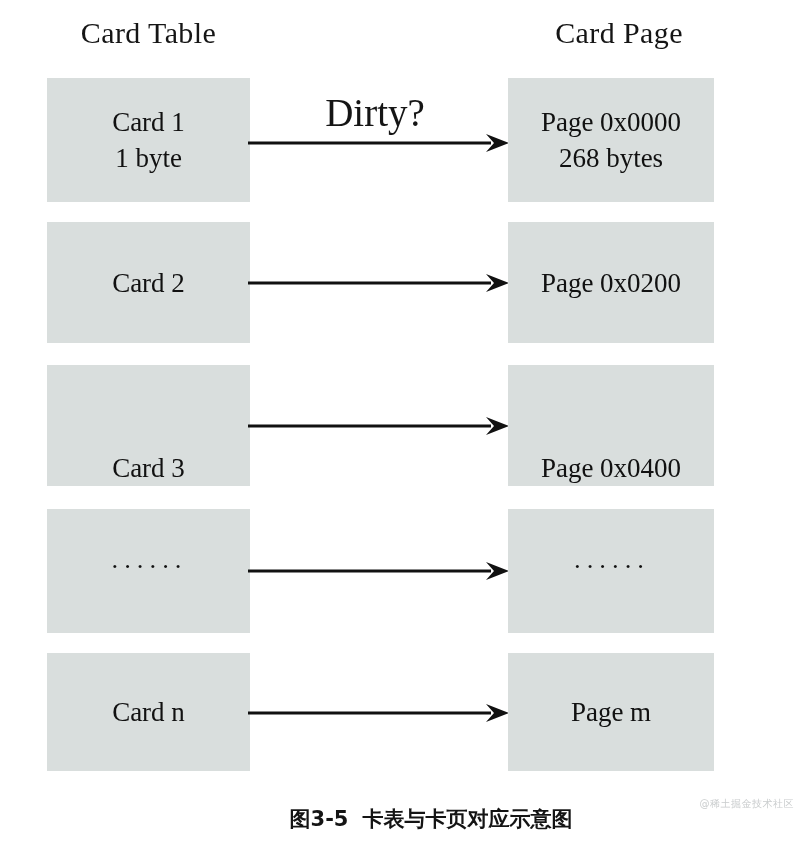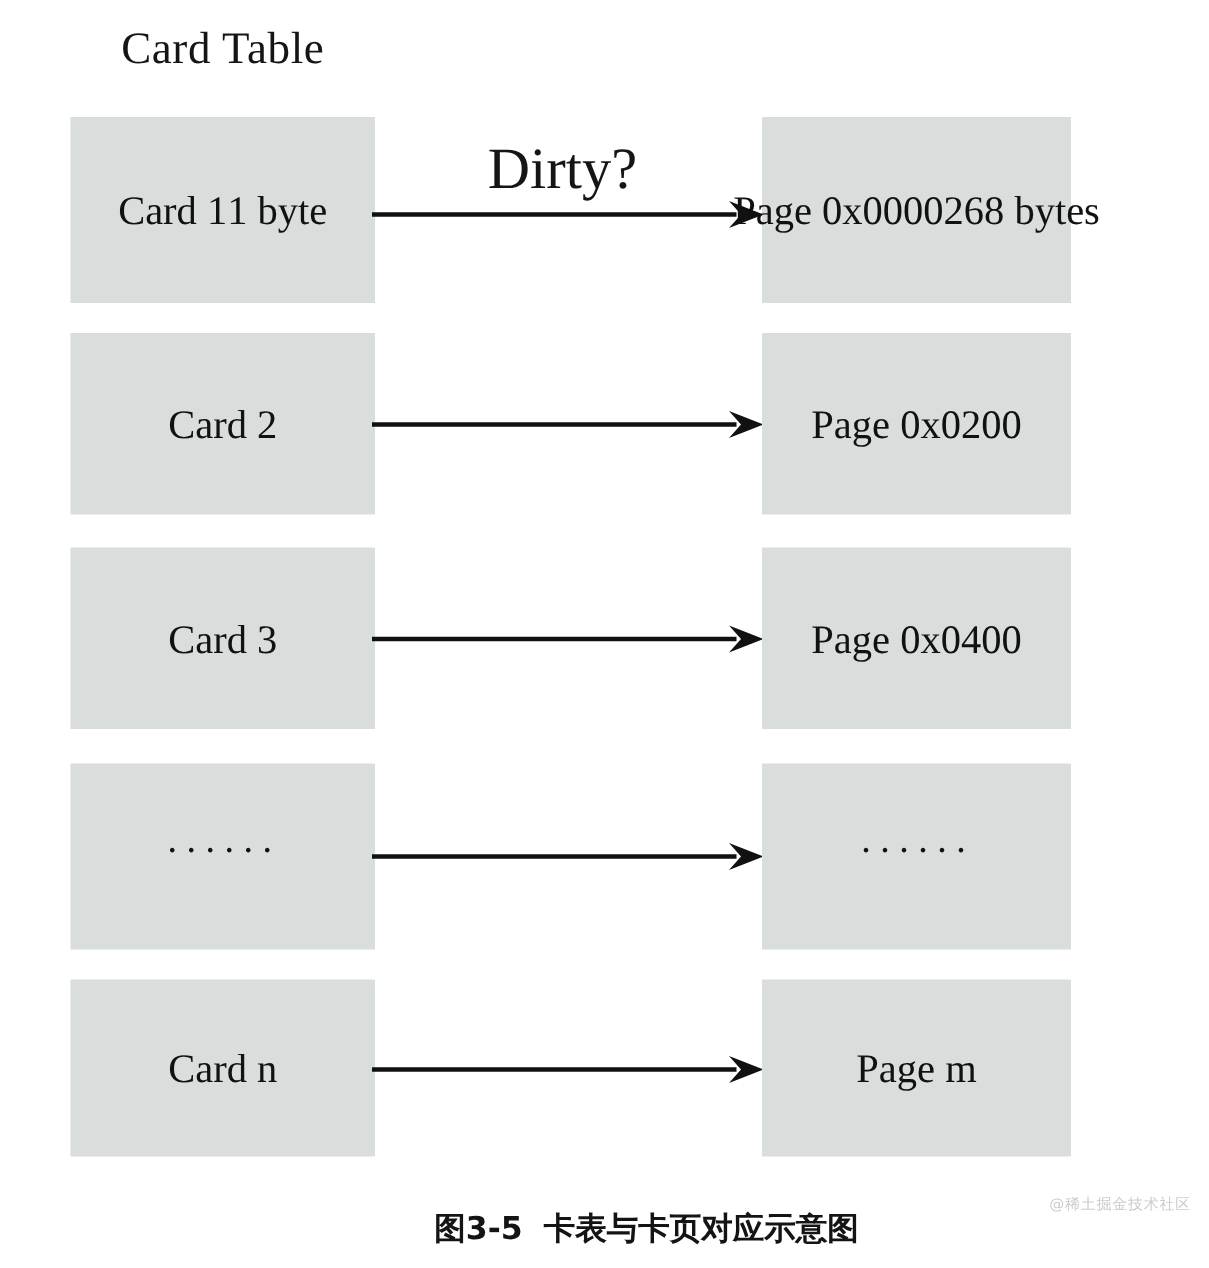--- a/index.html
+++ b/index.html
@@ -35,37 +35,37 @@
     white-space: nowrap;
   }
   #header-card-table { left: 47px;  top: 16px; width: 203px; }
   #header-card-page  { left: 508px; top: 16px; width: 222px; }
 
   
   .box {
     position: absolute;
     background: #d9dedd;
     display: flex;
-    flex-direction: row;
+    flex-direction: column;
     align-items: center;
     justify-content: center;
     text-align: center;
     font-size: 27px;
     line-height: 36px;
     color: #111111;
     box-sizing: border-box;
   }
   .box .line { display: block; white-space: nowrap; }
 
   .col-left  { left: 47px;  width: 203px; }
   .col-right { left: 508px; width: 206px; }
 
   .row-0 { top: 78px;  height: 124px; }
   .row-1 { top: 222px; height: 121px; }
-  .row-2 { top: 365px; height: 121px; }
+  .row-2 { top: 365px; height: 121px; justify-content: flex-end; }
   .row-3 { top: 509px; height: 124px; }
   .row-4 { top: 653px; height: 118px; }
 
   
   .dots {
     display: inline-block;
     letter-spacing: 4px;
     font-size: 26px;
     line-height: 26px;
     transform: translateY(-4px);
@@ -127,20 +127,21 @@
     white-space: nowrap;
     letter-spacing: 0.5px;
   }
 </style>
 </head>
 <body>
 
 <div class="canvas">
 
   <div class="col-header" id="header-card-table">Card Table</div>
+  <div class="col-header" id="header-card-page">Card Page</div>
 
   <div class="box col-left row-0">
     <span class="line">Card 1</span>
     <span class="line">1 byte</span>
   </div>
   <div class="arrow arrow-0">
     <svg viewBox="0 0 262 22" preserveAspectRatio="none">
       <line x1="0" y1="11" x2="243" y2="11" stroke="#111111" stroke-width="3"></line>
       <path d="M 238 2 L 261 11 L 238 20 L 246 11 Z" fill="#111111"></path>
     </svg>

